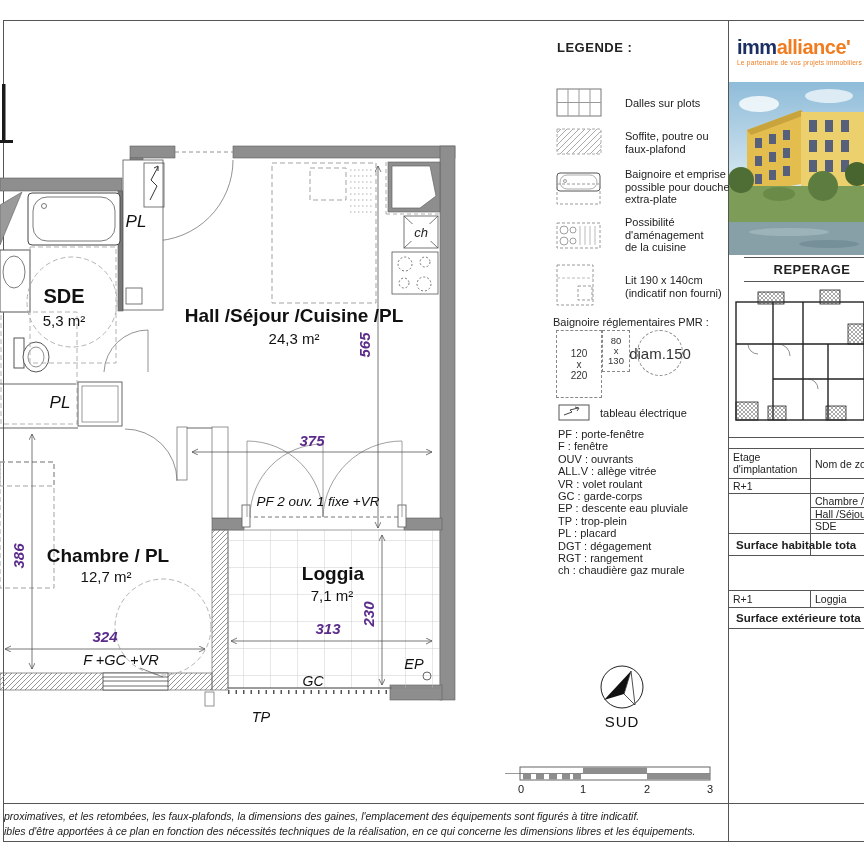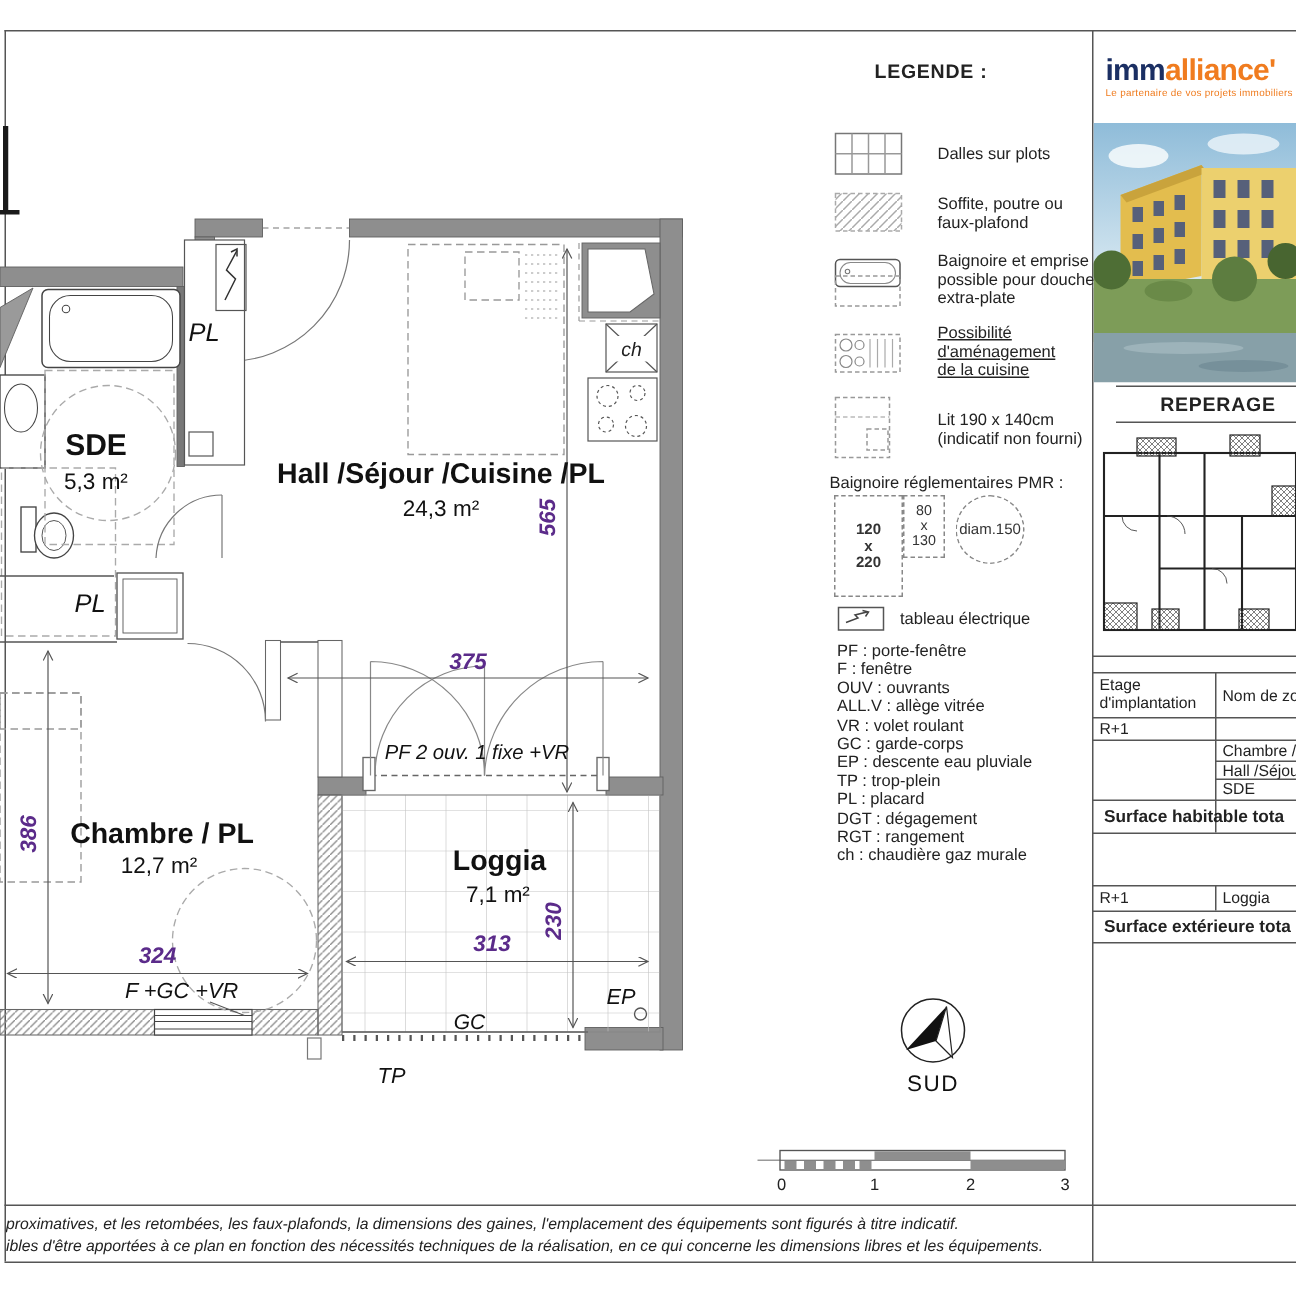--- a/index.html
+++ b/index.html
@@ -8,21 +8,21 @@
   .abs{position:absolute;}
   .hline{position:absolute;background:#555;height:1px;}
   .vline{position:absolute;background:#555;width:1px;}
 
   
   .legend-title{font-weight:bold;font-size:13px;letter-spacing:.5px;}
   .leg-label{font-size:11px;line-height:12.5px;white-space:pre-line;color:#222;}
   .pmr-box{position:absolute;border:1px dashed #888;display:flex;flex-direction:column;
            align-items:center;justify-content:center;font-size:10px;line-height:11px;color:#333;}
   .pmr-circle{position:absolute;border:1px dashed #888;border-radius:50%;
-           display:flex;align-items:center;justify-content:center;font-size:10px;color:#333;}
+           display:flex;align-items:center;justify-content:center;font-size:15px;color:#333;}
   .abbr{font-size:11px;line-height:12.4px;color:#222;}
 
   
   .logo-line{font-weight:bold;font-size:20px;letter-spacing:-.5px;line-height:22px;}
   .logo-blue{color:#1b2f63;}
   .logo-orange{color:#f07c1f;}
   .logo-tag{font-size:6.6px;color:#f07c1f;letter-spacing:.2px;margin-top:1px;}
   .reperage{position:absolute;left:728px;width:136px;border-top:1px solid #555;border-bottom:1px solid #555;
             text-align:center;font-weight:bold;font-size:13px;letter-spacing:.5px;padding:4px 0;}
   .tcell{position:absolute;font-size:10.5px;line-height:12px;overflow:hidden;white-space:nowrap;}
@@ -266,21 +266,21 @@
       <rect x="573" y="774" width="8" height="5.5" fill="#8e8e8e"></rect>
       <g font-size="11" fill="#222" text-anchor="middle">
         <text x="521" y="793">0</text>
         <text x="583" y="793">1</text>
         <text x="647" y="793">2</text>
         <text x="710" y="793">3</text>
       </g>
     </g>
   </svg>
 
-  <div class="abs legend-title" style="left:557px;top:40px;margin-left:26px;">LEGENDE :</div>
+  <div class="abs legend-title" style="left:557px;top:40px;">LEGENDE :</div>
 
   <svg class="abs" style="left:556px;top:88px;" width="46" height="30">
     <rect x="1" y="1" width="44" height="27" fill="#fff" stroke="#777"></rect>
     <line x1="12" y1="1" x2="12" y2="28" stroke="#999"></line>
       <line x1="23" y1="1" x2="23" y2="28" stroke="#999"></line>
     <line x1="34" y1="1" x2="34" y2="28" stroke="#999"></line>
       <line x1="1" y1="14.5" x2="45" y2="14.5" stroke="#999"></line>
   </svg>
   <div class="abs leg-label" style="left:625px;top:97px;">Dalles sur plots</div>
 
@@ -309,34 +309,34 @@
     <rect x="1" y="1" width="43" height="25" fill="#fff" stroke="#999" stroke-dasharray="3,2"></rect>
     <circle cx="8" cy="8" r="4" fill="none" stroke="#888" stroke-width="0.8"></circle>
     <circle cx="8" cy="19" r="4" fill="none" stroke="#888" stroke-width="0.8"></circle>
     <circle cx="17" cy="8" r="3" fill="none" stroke="#888" stroke-width="0.8"></circle>
     <circle cx="17" cy="19" r="3" fill="none" stroke="#888" stroke-width="0.8"></circle>
     <line x1="24" y1="4" x2="24" y2="23" stroke="#aaa" stroke-width="0.8"></line>
     <line x1="29" y1="4" x2="29" y2="23" stroke="#aaa" stroke-width="0.8"></line>
     <line x1="34" y1="4" x2="34" y2="23" stroke="#aaa" stroke-width="0.8"></line>
     <line x1="39" y1="4" x2="39" y2="23" stroke="#aaa" stroke-width="0.8"></line>
   </svg>
-  <div class="abs leg-label" style="left:625px;top:216px;text-decoration:underline;">Possibilité
+  <div class="abs leg-label" style="left:625px;top:216px;">Possibilité
 d'aménagement
 de la cuisine</div>
 
   <svg class="abs" style="left:556px;top:264px;" width="46" height="42">
     <rect x="1" y="1" width="36" height="40" fill="#fff" stroke="#999" stroke-dasharray="3,2"></rect>
     <rect x="22" y="22" width="14" height="14" fill="#fff" stroke="#999" stroke-dasharray="3,2"></rect>
     <line x1="1" y1="14" x2="37" y2="14" stroke="#bbb" stroke-dasharray="3,2"></line>
   </svg>
   <div class="abs leg-label" style="left:625px;top:274px;">Lit 190 x 140cm
 (indicatif non fourni)</div>
 
   <div class="abs" style="left:553px;top:316px;font-size:11px;">Baignoire réglementaires PMR :</div>
-  <div class="pmr-box" style="left:556px;top:330px;width:44px;height:66px;font-weight:bold;">
+  <div class="pmr-box" style="left:556px;top:330px;width:44px;height:66px;">
     <span>120</span>
     <span>x</span>
     <span>220</span>
   </div>
   <div class="pmr-box" style="left:602px;top:330px;width:26px;height:40px;font-size:9.5px;line-height:10px;justify-content:center;">
     <span>80</span>
     <span>x</span>
     <span>130</span>
   </div>
   <div class="pmr-circle" style="left:637px;top:330px;width:44px;height:44px;">diam.150</div>

